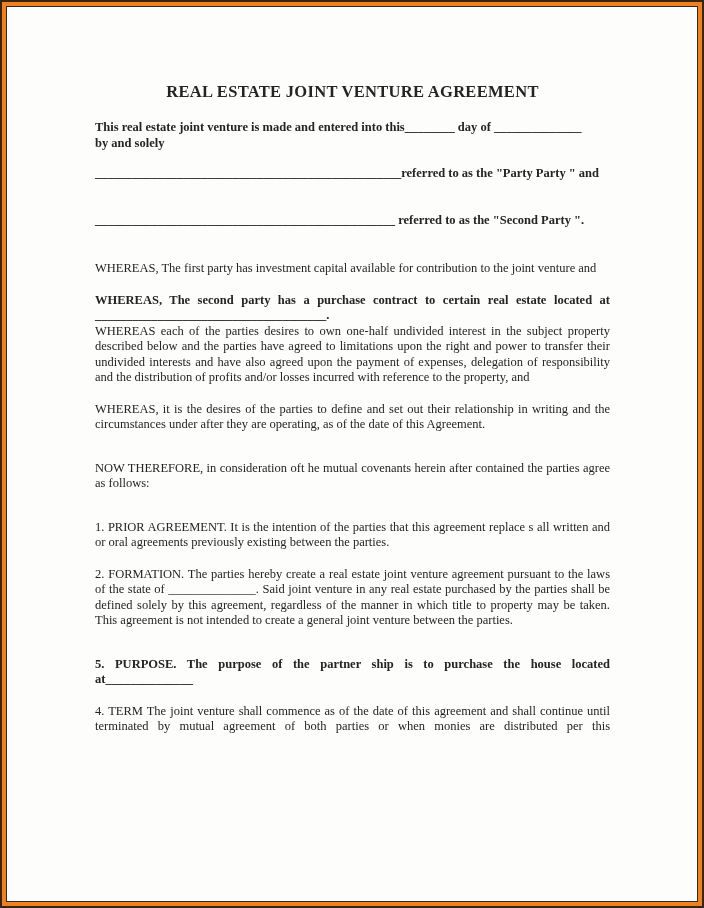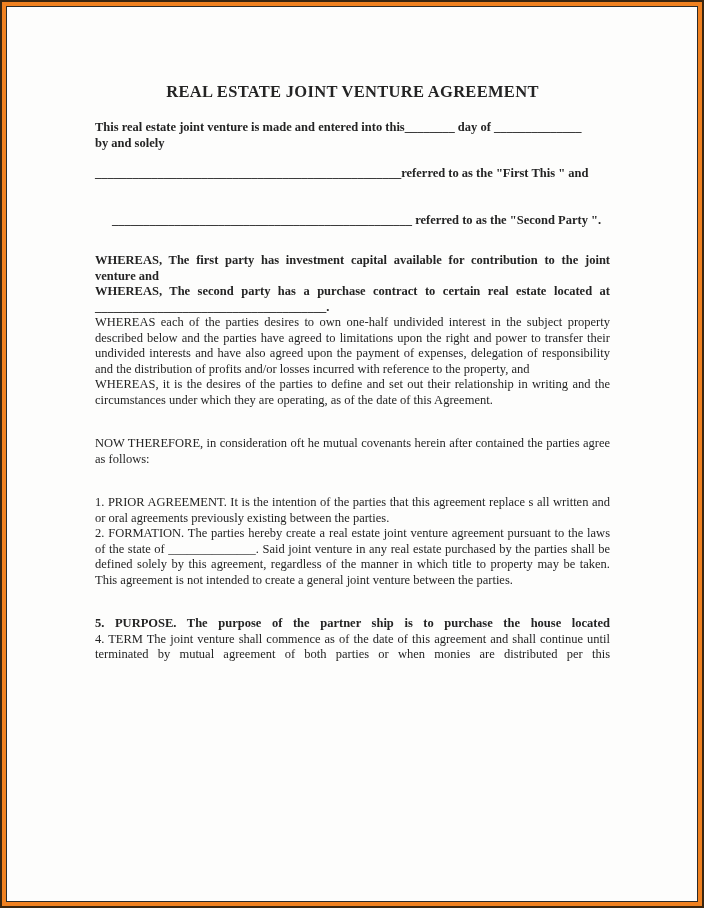--- a/index.html
+++ b/index.html
@@ -38,56 +38,57 @@
     font-weight: bold;
     text-align: center;
     letter-spacing: 0.3px;
     margin: 0 0 17px 0;
     color: var(--ink, #242424);
   }
   .line { margin: 0; font-weight: bold; }
   .para { margin: 0; text-align: justify; }
   .stretch { text-align: justify; text-align-last: justify; }
   .mt-std  { margin-top: 28px; }
-  .mt-med  { }
+  .mt-med  { margin-top: 16px; }
   .mt-sm   { }
   .mt-party1 { margin-top: 15px; }
-  .mt-party2 { margin-top: 31px; margin-left: 17px; }
-  .mt-whereas { margin-top: 25px; font-weight: bold; }
+  .mt-party2 { margin-top: 31px; }
+  .mt-whereas { margin-top: 33px; }
 </style>
 </head>
 <body>
 
 <div class="frame">
   <div class="frame-inner">
     <div class="page">
 
       <h1 class="doc-title">REAL ESTATE JOINT VENTURE AGREEMENT</h1>
 
       <p class="line">This real estate joint venture is made and entered into this________  day of  ______________</p>
       <p class="line">by and solely</p>
 
-      <p class="line mt-party1">_________________________________________________referred to as the  "First This " and</p>
+      <p class="line mt-party1">_________________________________________________referred to as the  "Party Party " and</p>
 
       <p class="line mt-party2">________________________________________________  referred to as the  "Second Party ".</p>
 
       <p class="para mt-whereas">WHEREAS,  The first party has investment  capital available for contribution  to the joint venture and</p>
 
       <p class="line stretch mt-med">WHEREAS,  The second party has a purchase contract to certain real estate located at</p>
       <p class="line">_____________________________________.</p>
 
       <p class="para mt-sm">WHEREAS each of the parties desires to own one-half undivided interest in the subject property described below and the parties have agreed to limitations upon the right and power to transfer their undivided interests and have also agreed upon the payment of expenses, delegation of responsibility and the distribution of profits and/or losses incurred with reference to the property, and</p>
 
-      <p class="para mt-med">WHEREAS, it is the desires of the parties to define and set out their relationship in writing and the circumstances under which they are operating, as of the date of this Agreement.</p>
+      <p class="para mt-med">WHEREAS, it is the desires of the parties to define and set out their relationship in writing and the circumstances under after they are operating, as of the date of this Agreement.</p>
 
       <p class="para mt-std">NOW THEREFORE, in consideration oft he mutual covenants herein after contained the parties agree as follows:</p>
 
       <p class="para mt-std">1. PRIOR AGREEMENT.  It is the intention of the parties that this agreement replace s all written and or oral agreements previously existing between the parties.</p>
 
       <p class="para mt-med">2. FORMATION.  The parties hereby create a real estate joint venture agreement pursuant to the laws of the state of ______________.   Said joint venture in any real estate purchased by the parties shall be defined solely by this agreement, regardless of the manner in which title to property may be taken.  This agreement is not intended to create a general joint venture between the parties.</p>
 
       <p class="line stretch mt-std">5.  PURPOSE.  The purpose of the partner ship is to purchase the house located</p>
+      <p class="line">at______________</p>
 
       <p class="para stretch mt-med">4. TERM The joint venture shall commence as of the date of this agreement and shall continue until terminated by mutual agreement of both parties or when monies are distributed per this</p>
 
     </div>
   </div>
 </div>
 
 </body></html>

